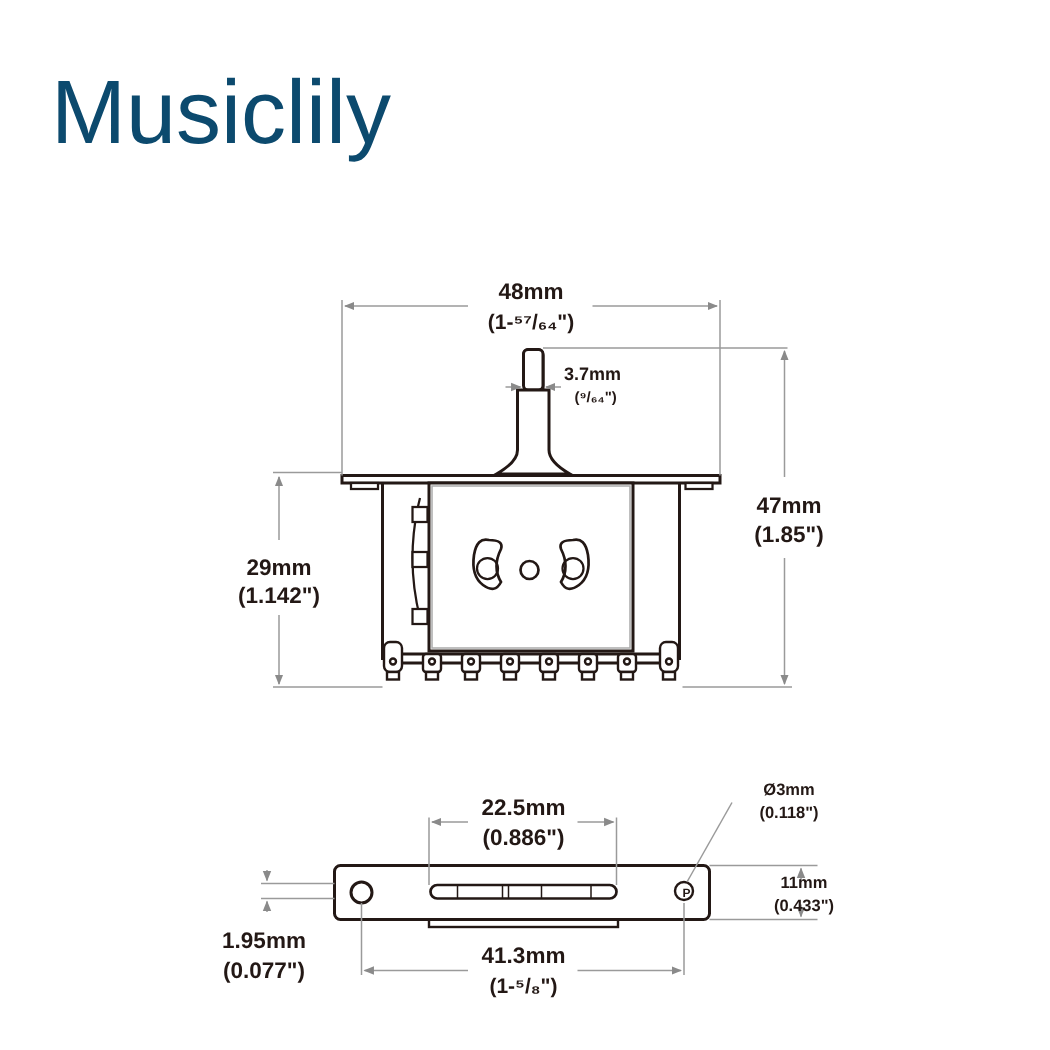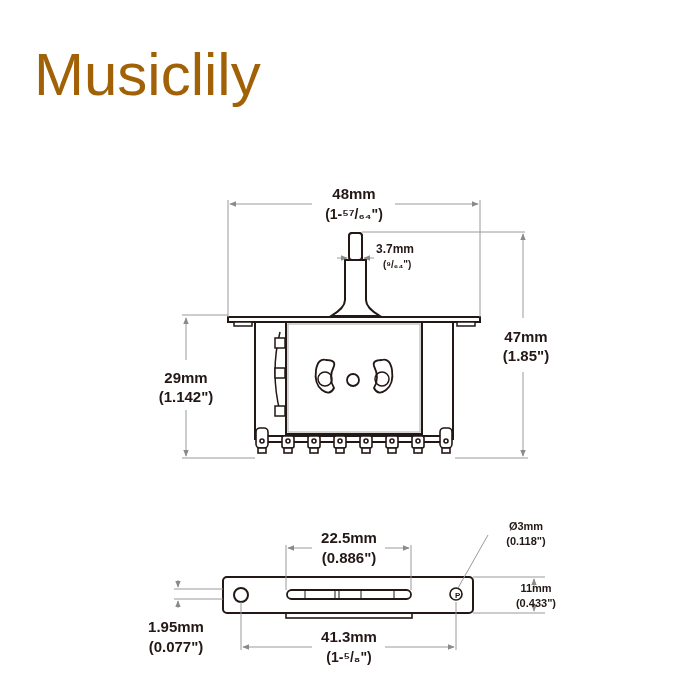--- a/index.html
+++ b/index.html
@@ -1,20 +1,20 @@
 <!DOCTYPE html>
 <html><head>
   <meta charset="utf-8">
   <style>
     html, body { margin: 0; padding: 0; background: #ffffff; }
     body { width: 700px; height: 700px; position: relative; overflow: hidden; }
     .brand {
       position: absolute; left: 34px; top: 40px;
       font-family: "Liberation Sans", sans-serif;
-      font-size: 60px; color: #a16207; letter-spacing: 0px;
+      font-size: 60px; color: #0c4a6e; letter-spacing: 0px;
     }
     svg { position: absolute; left: 0; top: 0; }
     .lbl { font-family: "Liberation Sans", sans-serif; font-weight: bold; fill: #231815; }
   </style>
 </head>
 <body>
 
 <div class="brand">Musiclily</div>
 
 <svg width="700" height="700" viewBox="0 0 700 700">

